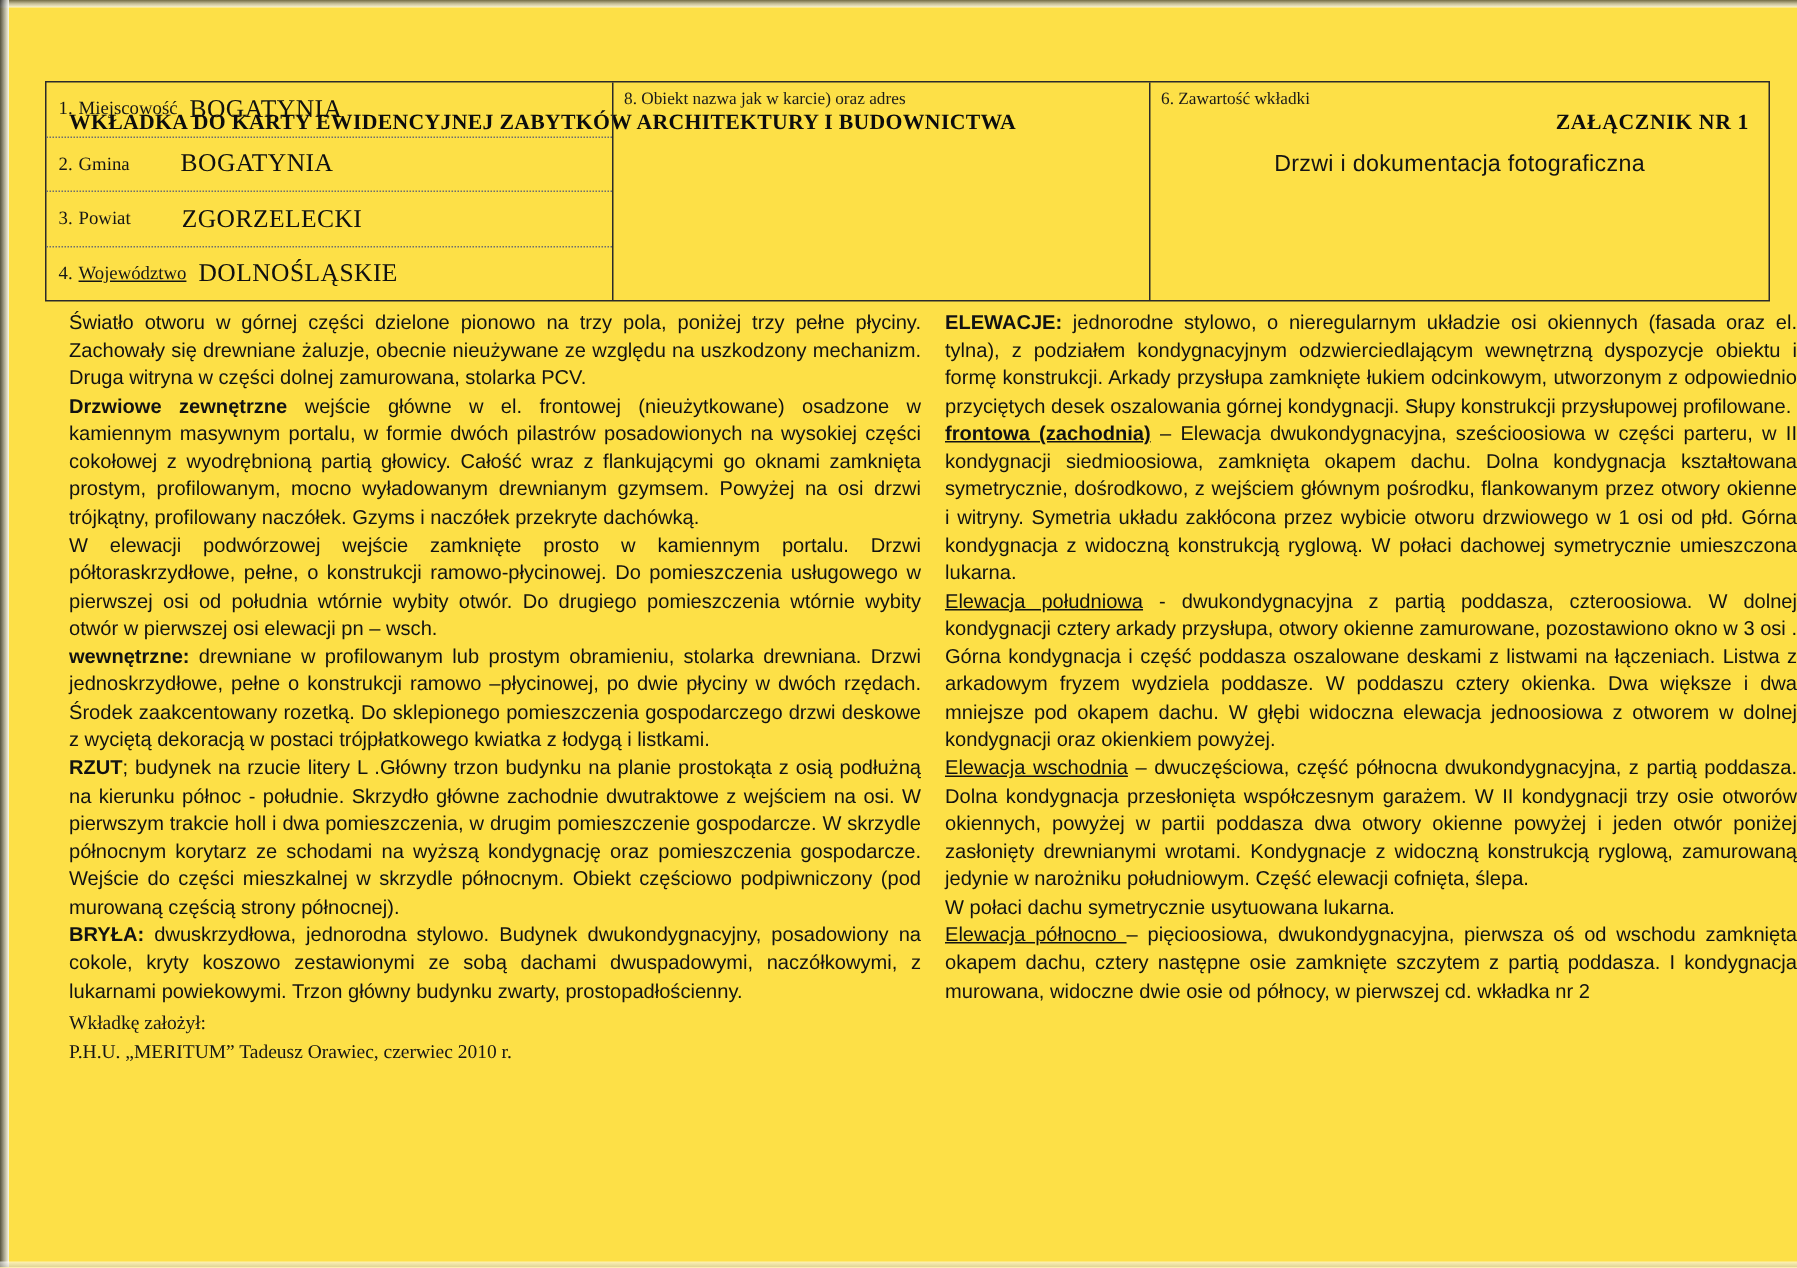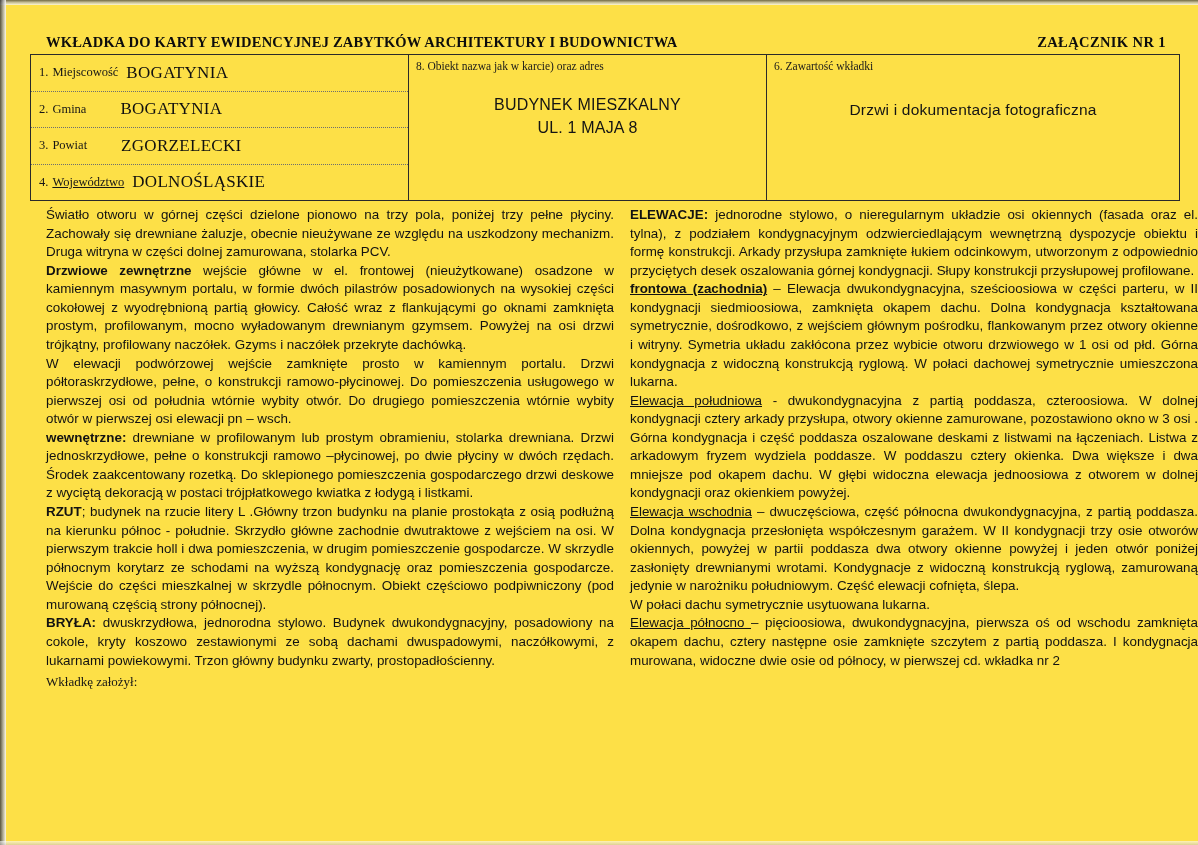--- a/index.html
+++ b/index.html
@@ -56,21 +56,21 @@
     display: flex;
     justify-content: space-between;
     align-items: baseline;
     font-family: "Liberation Serif", serif;
     font-weight: bold;
     font-size: 14.5px;
     letter-spacing: .2px;
     color: #0d0d0d;
   }
   .header-title { white-space: nowrap; }
-  .header-annex { white-space: nowrap; letter-spacing: .4px; }
+  .header-annex { white-space: nowrap; letter-spacing: .4px; margin-top: 40px; }
 
   
   .id-table {
     position: absolute;
     left: 22px;
     top: 48px;
     width: 1150px;
     height: 147px;
     border: 1.2px solid #2a2a2a;
     box-sizing: border-box;
@@ -223,24 +223,20 @@
         <div class="id-field v-wojew">
           <span class="id-field-label">4.</span>
           <span class="id-field-label" style="margin-left:4px;text-decoration:underline;">Województwo</span>
           <span class="id-field-value">DOLNOŚLĄSKIE</span>
         </div>
 
       </div>
 
       <div class="id-mid">
         <div class="cell-caption">8. Obiekt nazwa jak w karcie) oraz adres</div>
-        <div class="cell-body-center">
-          <div>BUDYNEK MIESZKALNY</div>
-          <div>UL. 1 MAJA 8</div>
-        </div>
       </div>
 
       <div class="id-right">
         <div class="cell-caption">6. Zawartość wkładki</div>
         <div class="cell-body-center small-offset">Drzwi i dokumentacja fotograficzna</div>
       </div>
 
     </div>
 
     <div class="body-wrap">
@@ -257,20 +253,21 @@
         <p><span class="b">wewnętrzne:</span><span> drewniane w profilowanym lub prostym obramieniu, stolarka drewniana. Drzwi jednoskrzydłowe, pełne o konstrukcji ramowo –płycinowej, po dwie płyciny w dwóch rzędach. Środek zaakcentowany rozetką. Do sklepionego pomieszczenia gospodarczego drzwi deskowe z wyciętą dekoracją w postaci trójpłatkowego kwiatka z łodygą i listkami.</span></p>
 
 
         <p><span class="b">RZUT</span><span>; budynek  na rzucie litery L .Główny trzon budynku na planie prostokąta z osią podłużną na kierunku północ - południe. Skrzydło główne zachodnie dwutraktowe z wejściem na osi. W pierwszym trakcie holl i dwa pomieszczenia, w drugim pomieszczenie gospodarcze. W skrzydle północnym korytarz ze schodami na wyższą kondygnację oraz pomieszczenia gospodarcze. Wejście do części mieszkalnej w  skrzydle północnym. Obiekt częściowo podpiwniczony (pod murowaną częścią strony północnej).</span></p>
 
         <p><span class="b">BRYŁA:</span><span> dwuskrzydłowa, jednorodna stylowo. Budynek dwukondygnacyjny, posadowiony na cokole, kryty koszowo zestawionymi ze sobą  dachami dwuspadowymi, naczółkowymi, z lukarnami powiekowymi. Trzon główny budynku zwarty, prostopadłościenny.</span></p>
 
         <div class="sig-spacer"></div>
         <div class="sig">
           <p class="sig-line">Wkładkę założył:</p>
+          <p class="sig-line">P.H.U. „MERITUM” Tadeusz Orawiec, czerwiec 2010 r.</p>
         </div>
 
       </div>
 
       <div class="col">
 
         <p><span class="b">ELEWACJE:</span><span> jednorodne stylowo, o nieregularnym układzie osi okiennych (fasada oraz el. tylna), z podziałem kondygnacyjnym odzwierciedlającym wewnętrzną dyspozycje obiektu i formę konstrukcji.  Arkady przysłupa zamknięte łukiem odcinkowym, utworzonym z odpowiednio przyciętych desek oszalowania górnej kondygnacji. Słupy konstrukcji przysłupowej profilowane.</span></p>
 
         <p><span class="b u">frontowa (zachodnia)</span><span> – Elewacja dwukondygnacyjna, sześcioosiowa w części parteru, w II kondygnacji siedmioosiowa, zamknięta okapem dachu. Dolna kondygnacja kształtowana symetrycznie, dośrodkowo, z wejściem głównym pośrodku, flankowanym przez otwory okienne i witryny. Symetria układu zakłócona przez wybicie otworu drzwiowego w 1 osi od płd. Górna kondygnacja z widoczną konstrukcją  ryglową.   W połaci dachowej symetrycznie umieszczona lukarna.</span></p>
 

